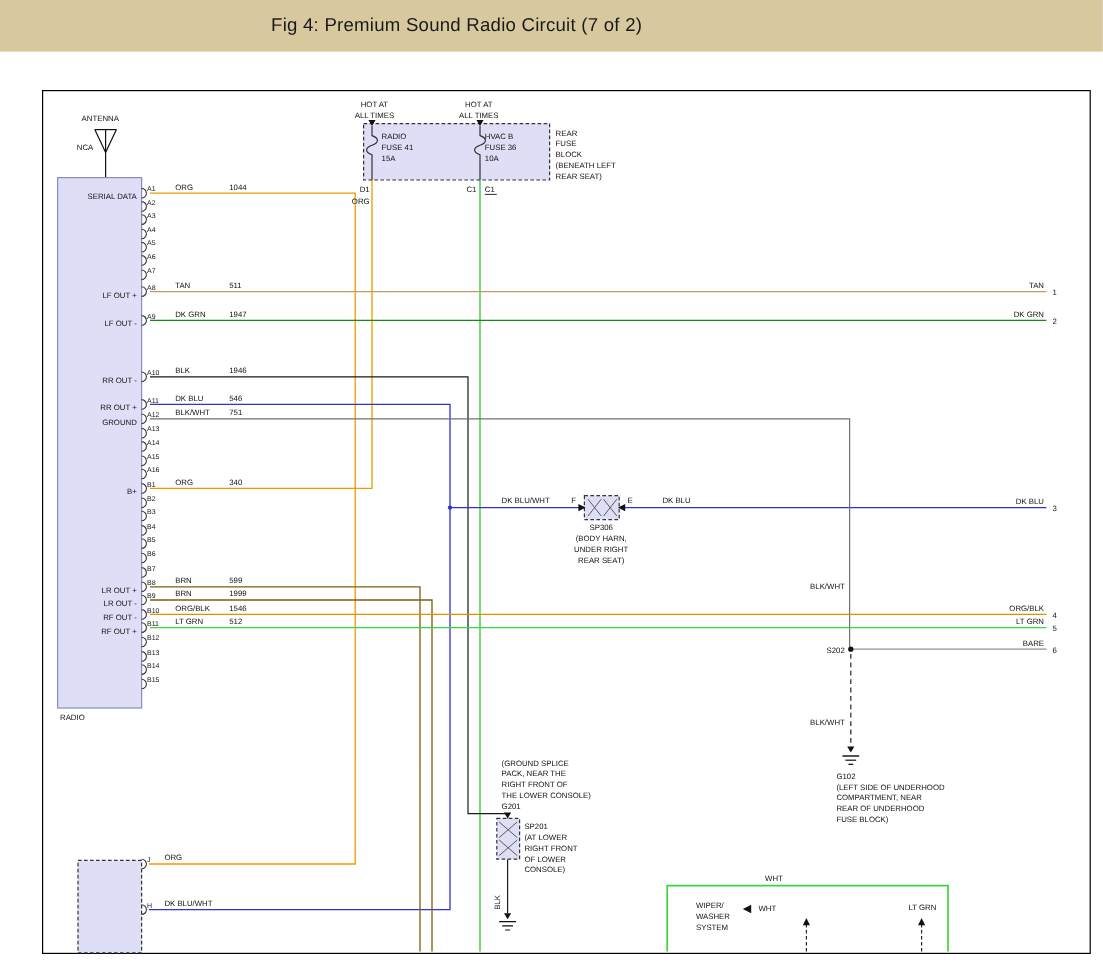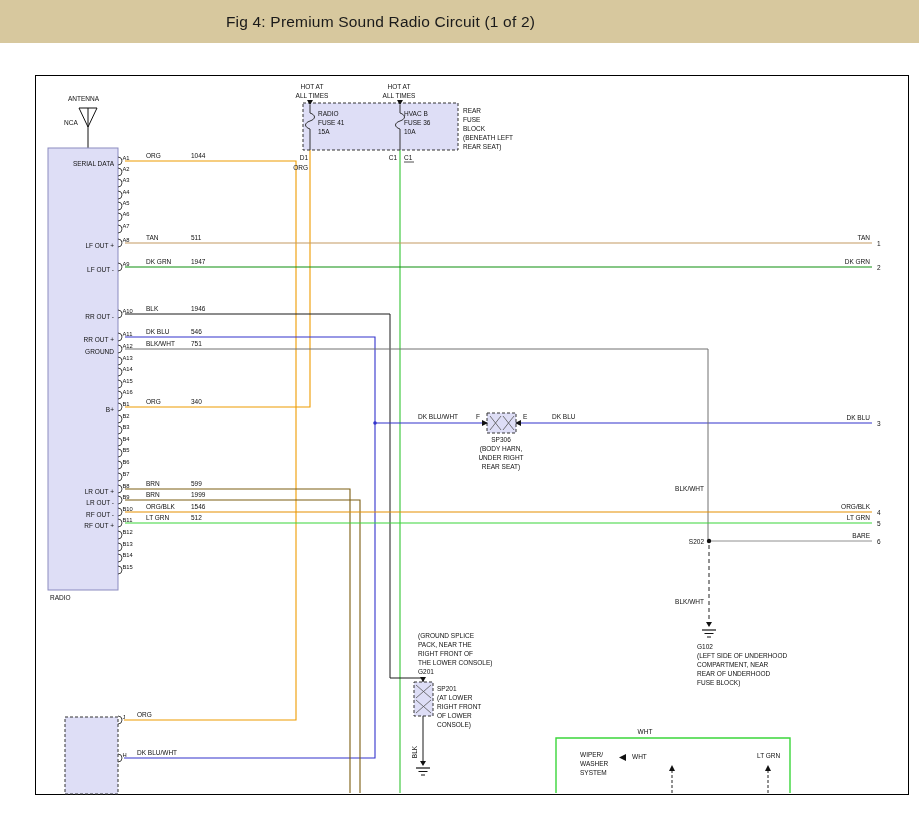--- a/index.html
+++ b/index.html
@@ -6,21 +6,21 @@
   body{width:919px;height:816px;position:relative;overflow:hidden;font-family:"Liberation Sans",sans-serif;}
   .title-bar{position:absolute;top:0;left:0;width:919px;height:43px;display:flex;align-items:center;justify-content:center;box-sizing:border-box;padding-right:158px;}
   .title-bar span{font-size:15.5px;color:#1a1a1a;letter-spacing:.2px;}
   svg{position:absolute;top:0;left:0;}
   svg text{font-family:"Liberation Sans",sans-serif;}
 </style>
 </head>
 <body>
 
 <div class="title-bar" style="background: rgb(215, 200, 158);">
-  <span>Fig 4: Premium Sound Radio Circuit (1 of 2)</span>
+  <span>Fig 4: Premium Sound Radio Circuit (7 of 2)</span>
 </div>
 
 <svg width="919" height="816" viewBox="0 0 919 816" xmlns="http://www.w3.org/2000/svg">
     <g>
       <rect x="35.5" y="75.5" width="873" height="719" fill="none" stroke="#000000" stroke-width="1"></rect>
     </g>
     <g>
       <polyline points="125,161 296,161 296,720 124,720" fill="none" stroke="#ee9c00" stroke-width="1.1"></polyline>
       <polyline points="125,407 310,407 310,150" fill="none" stroke="#ee9c00" stroke-width="1.1"></polyline>
       <polyline points="400,150 400,793" fill="none" stroke="#33c433" stroke-width="1.1"></polyline>

